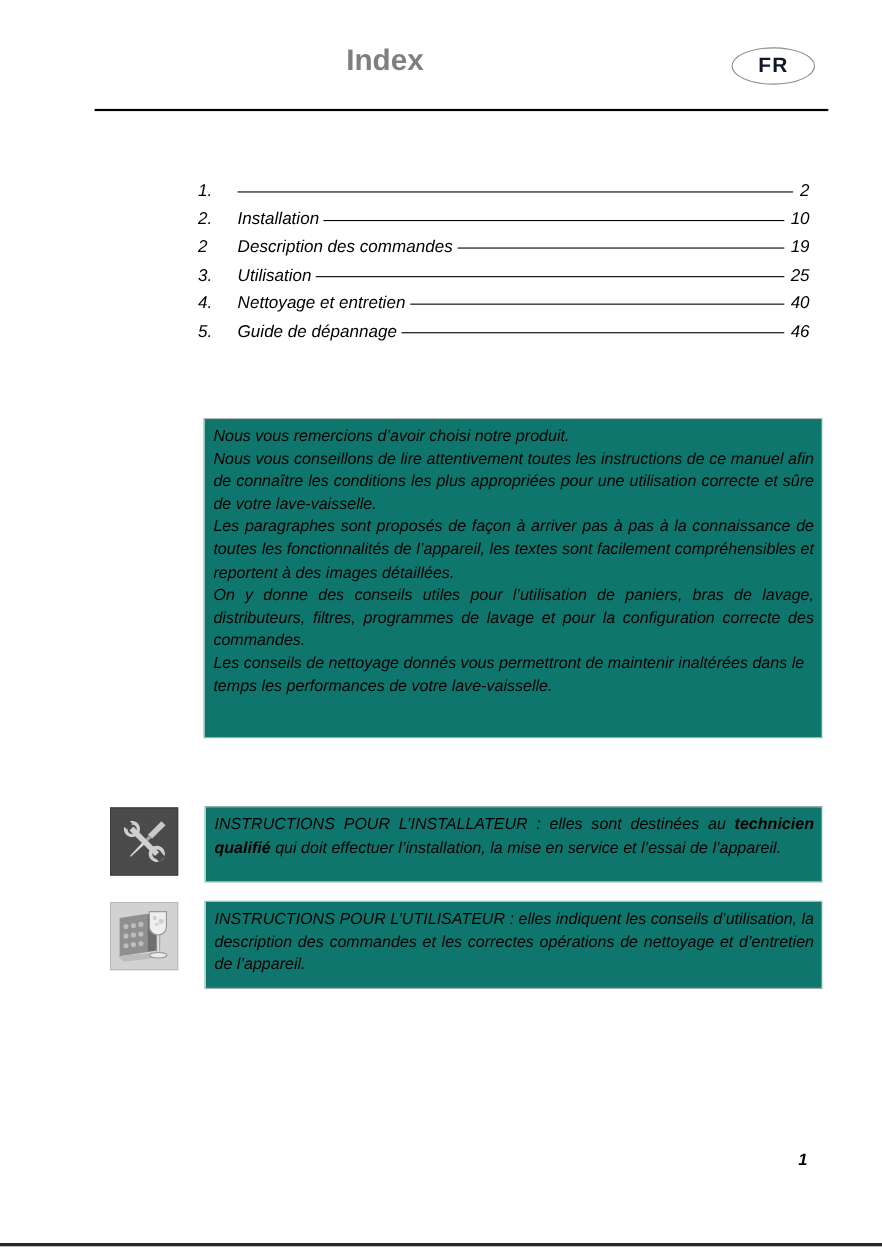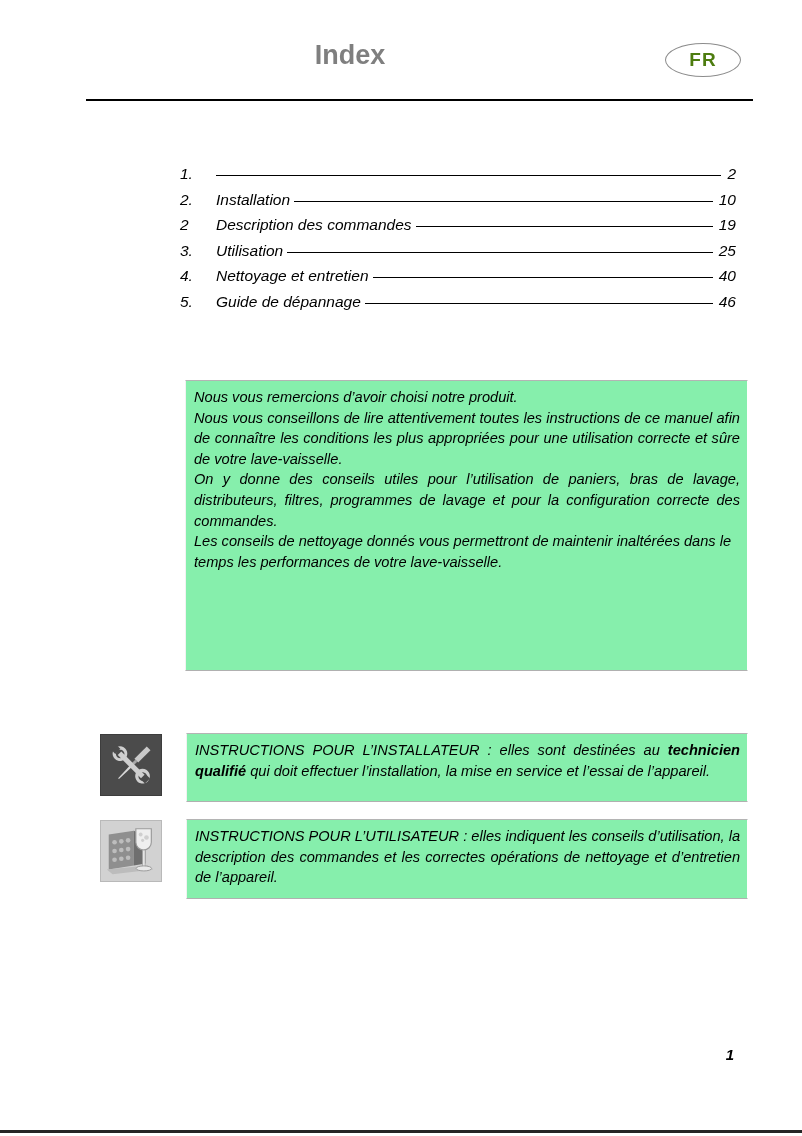--- a/index.html
+++ b/index.html
@@ -44,21 +44,21 @@
     border: 1.6px solid #8c8c8c;
     border-radius: 50%;
     box-sizing: border-box;
     display: flex;
     align-items: center;
     justify-content: center;
   }
   #lang-badge-label {
     font-size: 19px;
     font-weight: bold;
-    color: #4d7c0f;
+    color: #0f172a;
     letter-spacing: 1px;
   }
   #header-rule {
     position: absolute;
     left: 86px;
     top: 99px;
     width: 667px;
     height: 0;
     border-top: 2px solid #000000;
   }
@@ -96,21 +96,21 @@
   }
   .toc-page {
     flex: 0 0 auto;
     text-align: right;
     padding-left: 4px;
   }
 
   
   .grey-panel {
     position: absolute;
-    background: #86efac;
+    background: #0f766e;
     border-top: 1.5px solid #b4b4b4;
     border-left: 1.5px solid #f2f2f2;
     border-right: 1.5px solid #ffffff;
     border-bottom: 1.5px solid #b0b0b0;
     box-sizing: border-box;
     font-style: italic;
     font-size: 14.6px;
     line-height: 20.6px;
     text-align: justify;
     padding: 6px 7px 5px 8px;
@@ -240,20 +240,21 @@
     <span class="toc-label">Guide de dépannage</span>
     <span class="toc-leader"></span>
     <span class="toc-page">46</span>
   </div>
 
 </div>
 
 <div id="intro-panel" class="grey-panel">
   <p>Nous vous remercions d’avoir choisi notre produit.</p>
   <p>Nous vous conseillons de lire attentivement toutes les instructions de ce manuel afin de connaître les conditions les plus appropriées pour une utilisation correcte et sûre de votre lave-vaisselle.</p>
+  <p>Les paragraphes sont proposés de façon à arriver pas à pas à la connaissance de toutes les fonctionnalités de l’appareil, les textes sont facilement compréhensibles et reportent à des images détaillées.</p>
   <p>On y donne des conseils utiles pour l’utilisation de paniers, bras de lavage, distributeurs, filtres, programmes de lavage et pour la configuration correcte des commandes.</p>
   <p>Les conseils de nettoyage donnés vous permettront de maintenir inaltérées dans le temps les performances de votre lave-vaisselle.</p>
 </div>
 
 <div id="installer-icon" class="icon-box">
   <svg viewBox="0 0 62 62" xmlns="http://www.w3.org/2000/svg">
 
     <g transform="rotate(45 31 31)">
       <rect x="29" y="6" width="5.5" height="18" fill="#c9c9c9"></rect>
       <rect x="30.2" y="24" width="3" height="6" fill="#a8a8a8"></rect>

